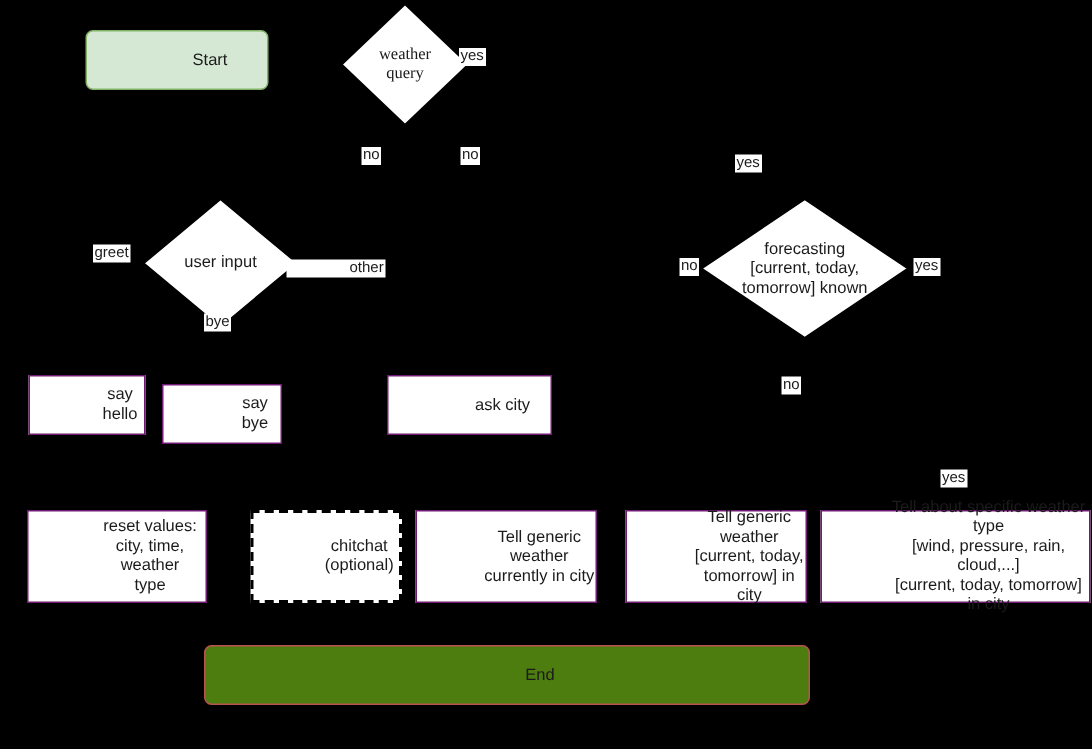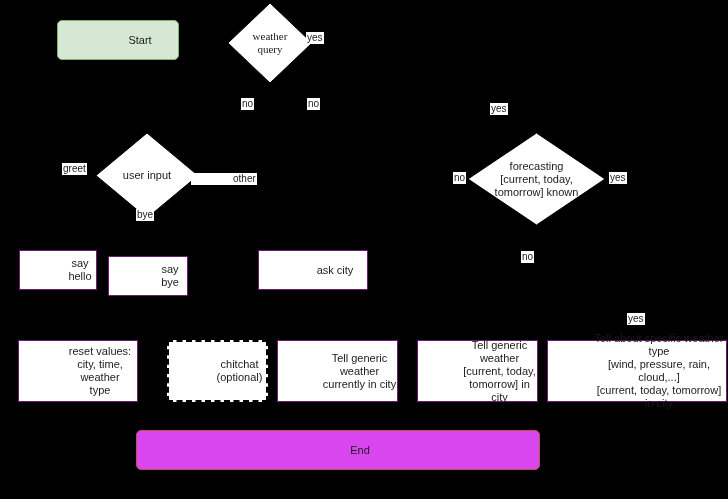--- a/index.html
+++ b/index.html
@@ -5,21 +5,21 @@
   html,body{margin:0;padding:0;background:#000;}
   body{width:728px;height:499px;position:relative;overflow:hidden;
        font-family:"Liberation Sans","DejaVu Sans",sans-serif;}
   #canvas{position:absolute;left:0;top:0;width:728px;height:499px;background:#000;}
   .node{position:absolute;box-sizing:border-box;display:flex;align-items:center;
         justify-content:center;text-align:center;color:#1b1b1b;font-size:11px;
         line-height:13px;white-space:pre-line;padding-left:44px;}
   .box{background:#ffffff;border:1px solid #701a75;}
   .box.dashed{border:2px dashed #000000;}
   .start{background:#d5e8d4;border:1px solid #82b366;border-radius:5px;}
-  .end{background:#d946ef;border:1px solid #b85450;border-radius:5px;}
+  .end{background:#4d7c0f;border:1px solid #b85450;border-radius:5px;}
   .diamond{position:absolute;}
   .diamond svg{position:absolute;left:0;top:0;overflow:visible;}
   .diamond .dlabel{position:absolute;left:0;top:0;width:100%;height:100%;
         display:flex;align-items:center;justify-content:center;text-align:center;
         color:#1b1b1b;font-size:11px;line-height:13px;white-space:pre-line;}
   .edgelabel{position:absolute;background:#ffffff;color:#1b1b1b;font-size:10px;
         line-height:12px;padding:0 1px;white-space:nowrap;}
   #edges{position:absolute;left:0;top:0;}
 </style>
 </head>

